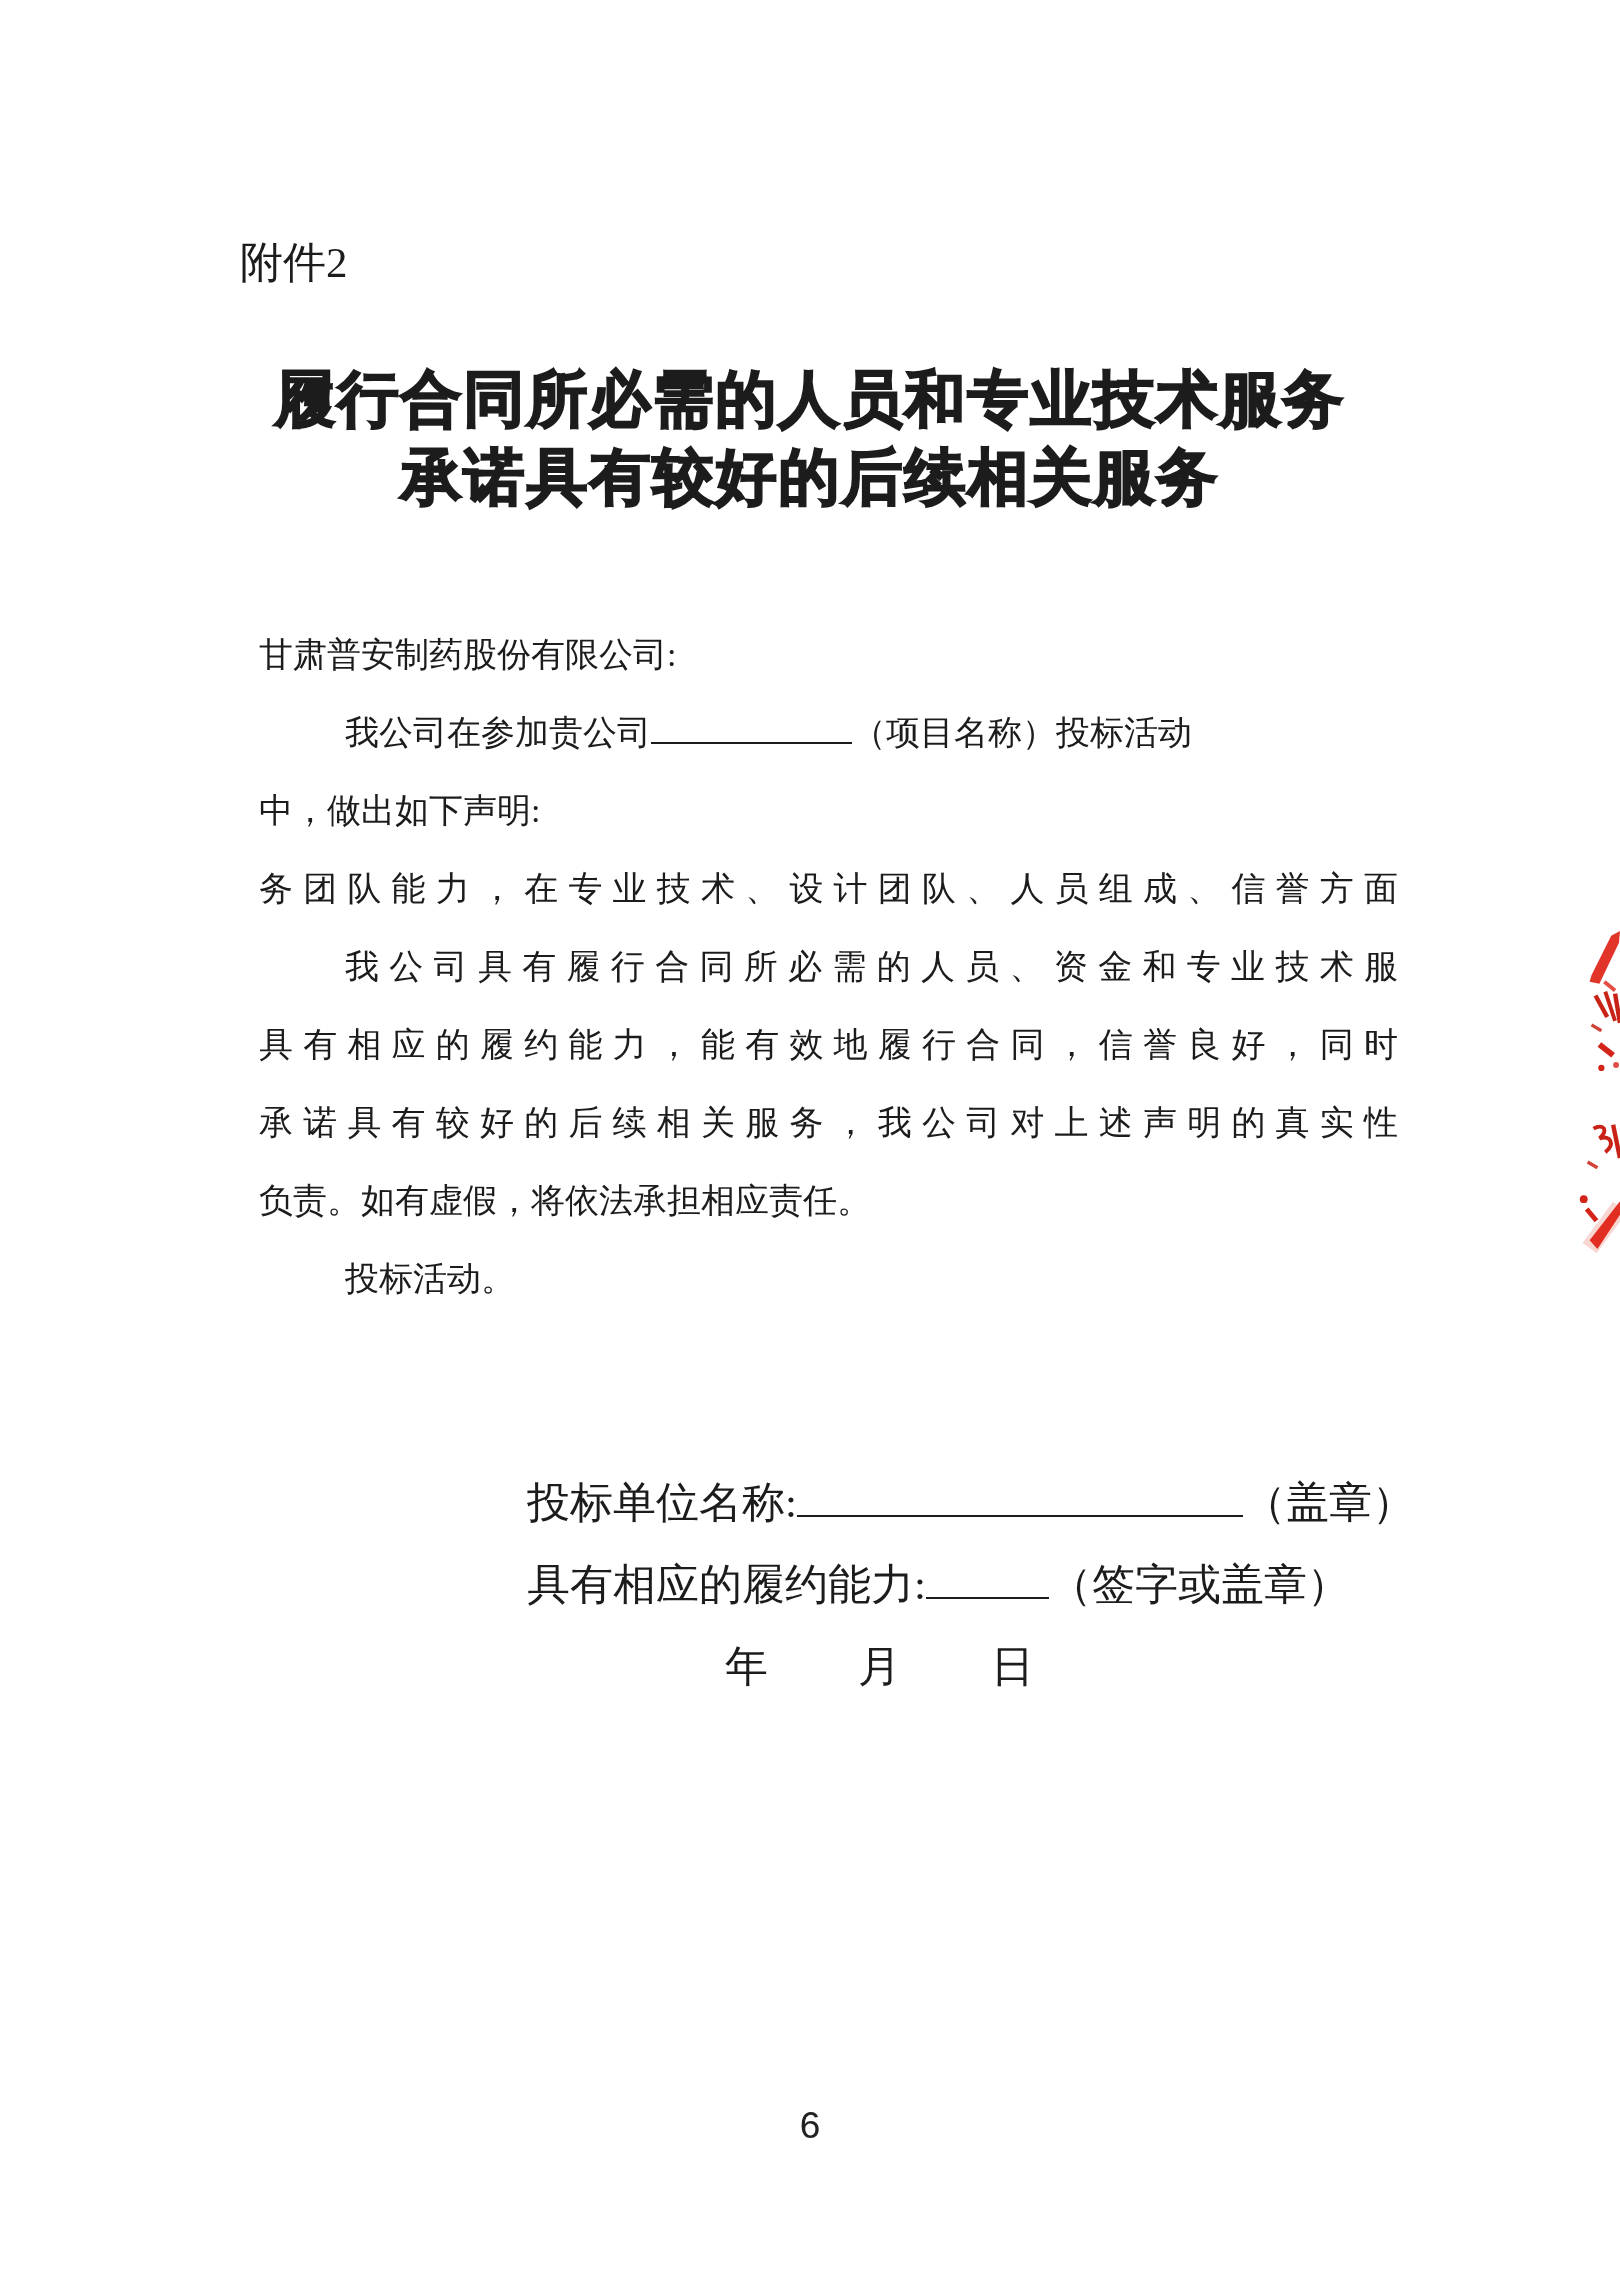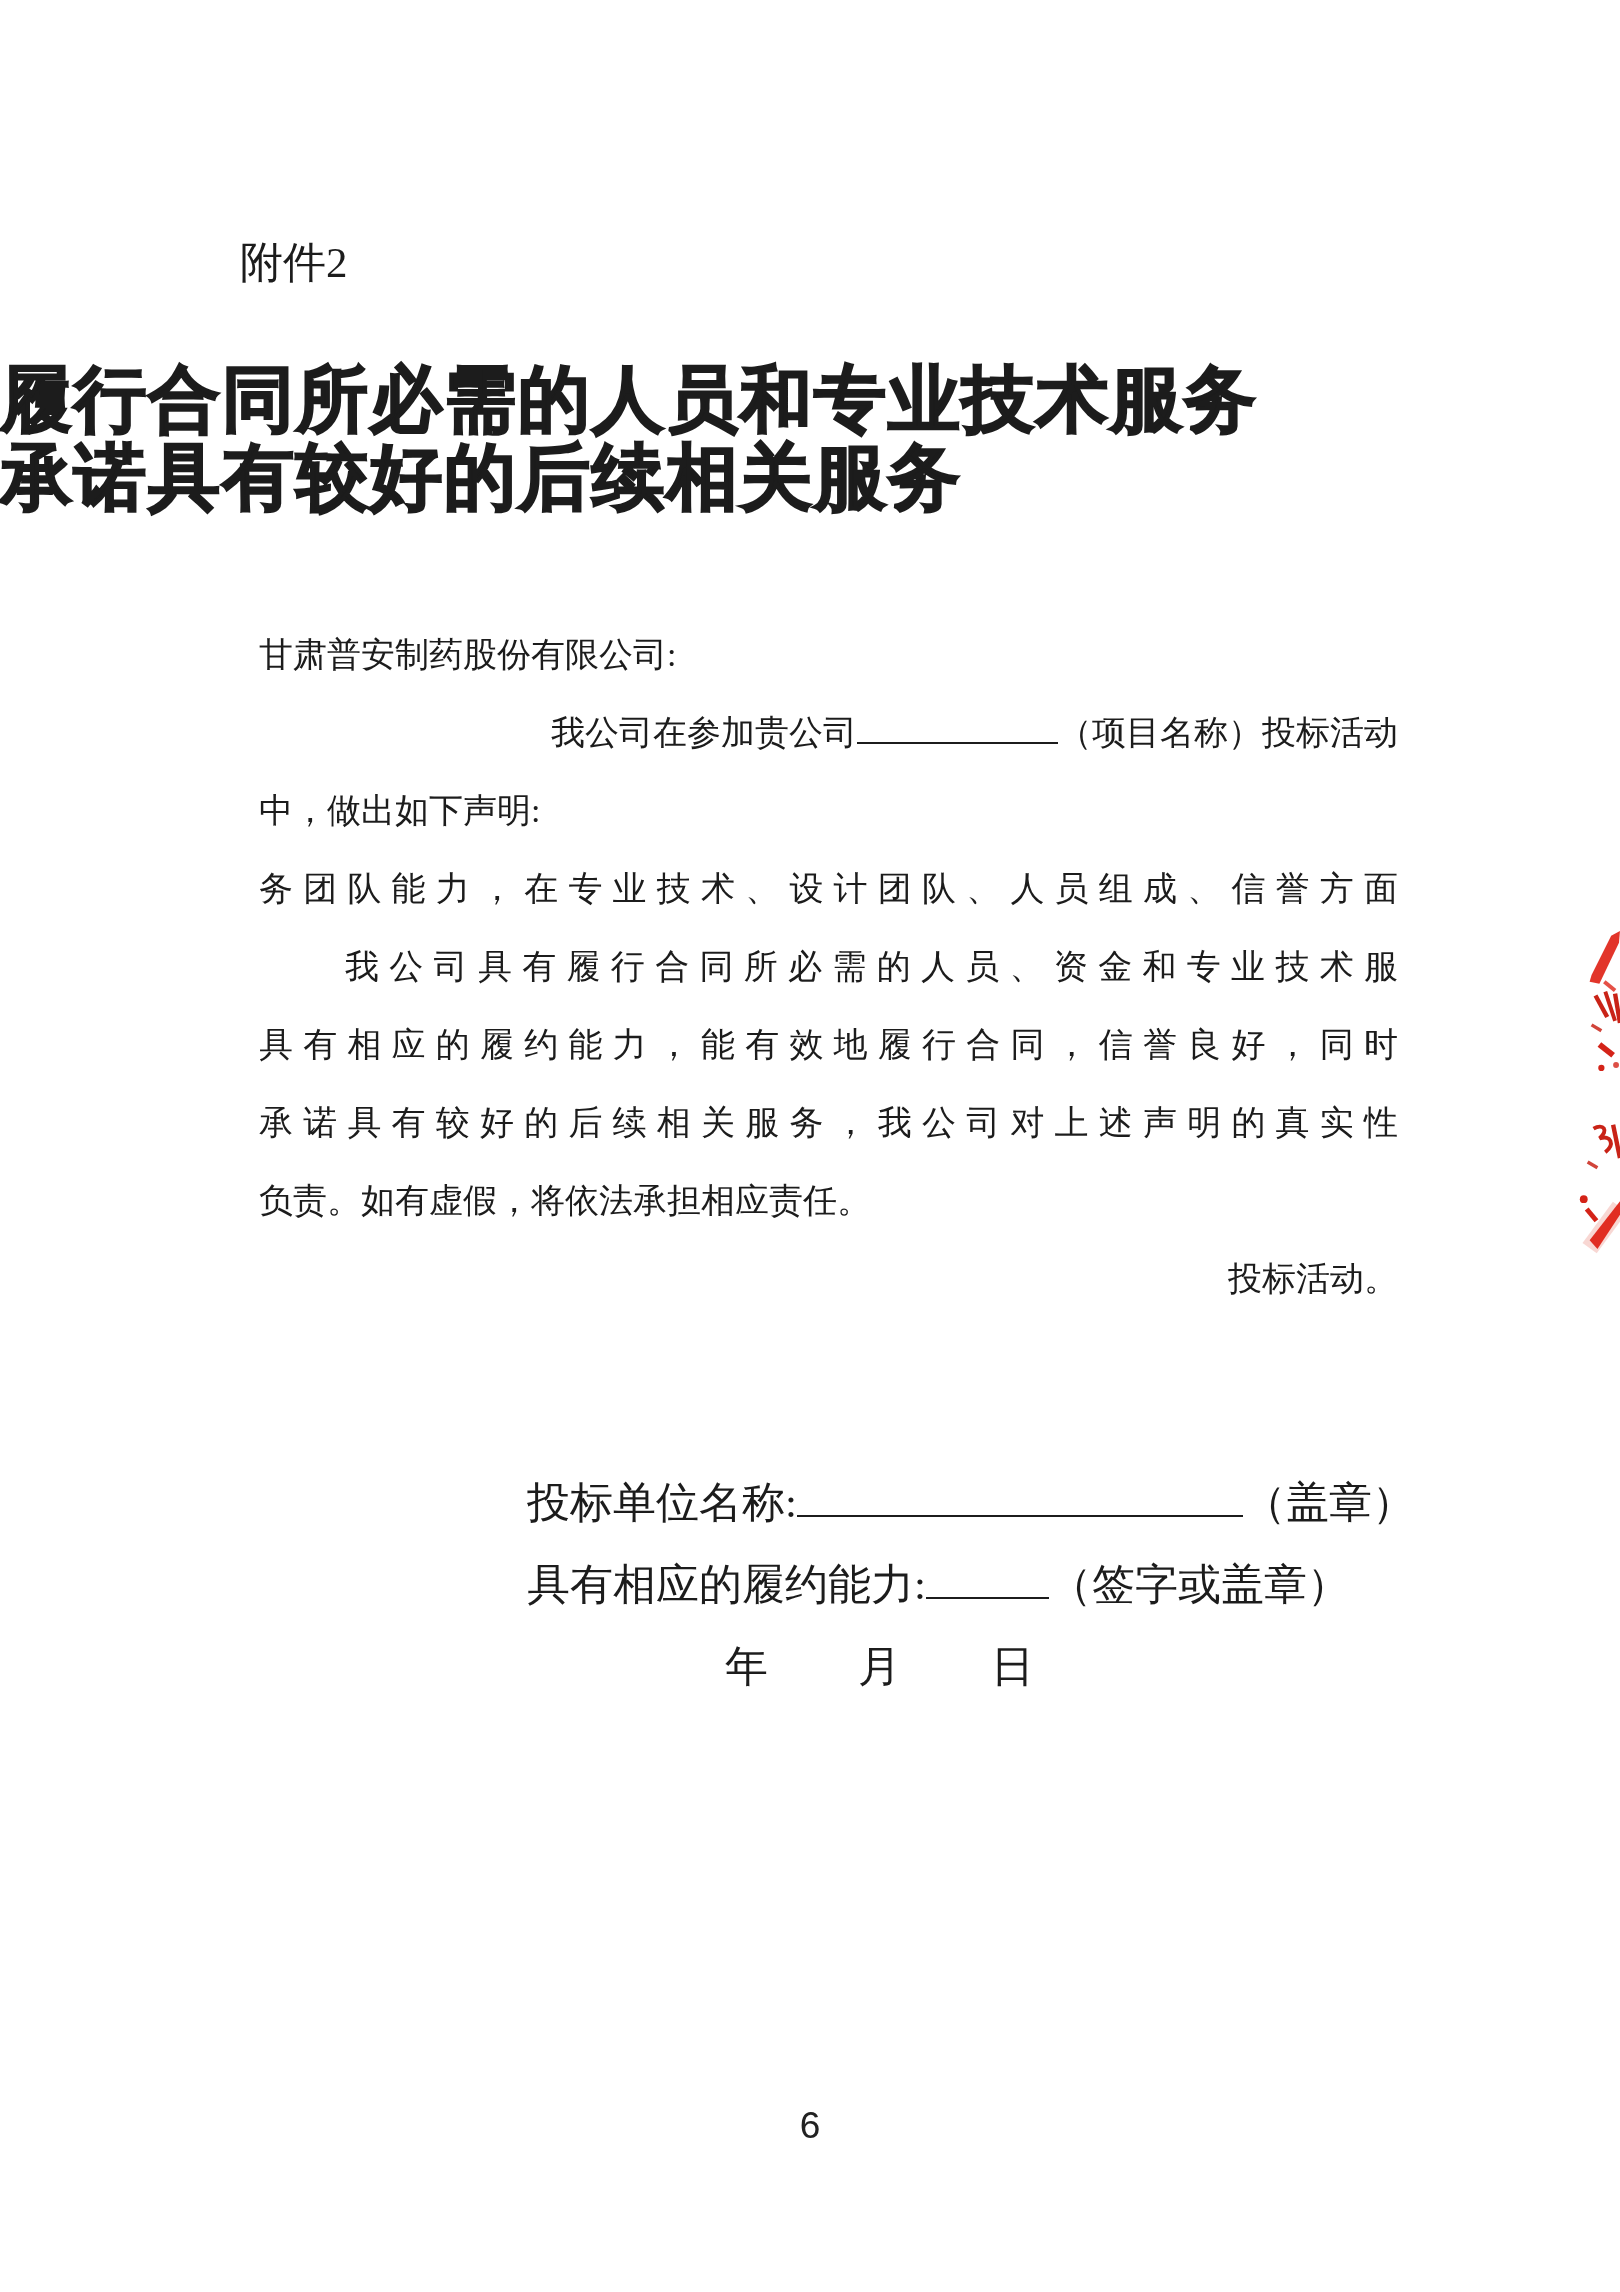--- a/index.html
+++ b/index.html
@@ -11,34 +11,35 @@
     font-family:"Liberation Serif","DejaVu Serif",serif;
     color:#1c1c1c;
     border-radius:19px;
   }
   .attachment{
     position:absolute;left:240px;top:233px;
     font-size:43px;line-height:59px;
   }
   .doc-title{
     position:absolute;left:0;right:0;top:361px;
-    font-size:72px;line-height:78px;
+    text-align:center;
+    font-size:61px;line-height:78px;
     font-weight:bold;
     -webkit-text-stroke:2px #1c1c1c;
     letter-spacing:2px;
   }
   .body-block{
     position:absolute;left:259px;top:616px;width:1139px;
     font-size:34px;
   }
   .bline{
     height:78px;line-height:78px;
     overflow:visible;
   }
-  .bline.indent{text-indent:86px;text-align:right;}
+  .bline.indent{text-indent:86px;}
   .bline.stretch{text-align:justify;text-align-last:justify;}
   .blank{
     display:inline-block;
     border-bottom:2.9px solid #1c1c1c;
     height:39px;
     vertical-align:baseline;
   }
   .blank.w205{width:201px;}
   .blank.w455{width:446px;}
   .blank.w125{width:123px;}

